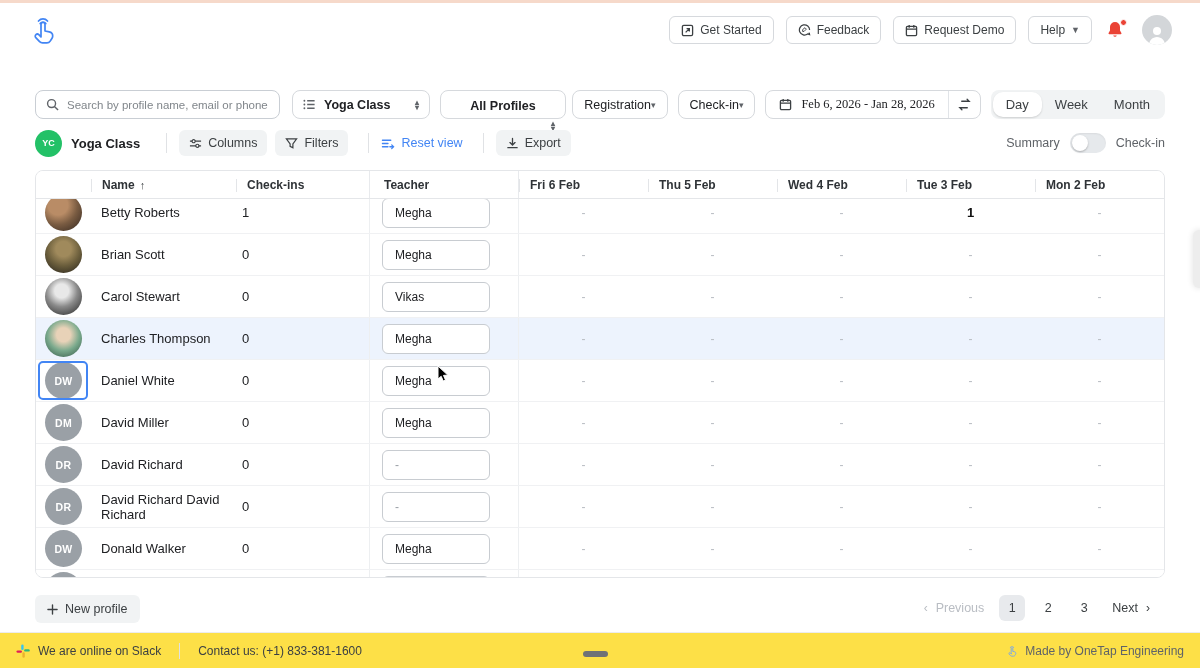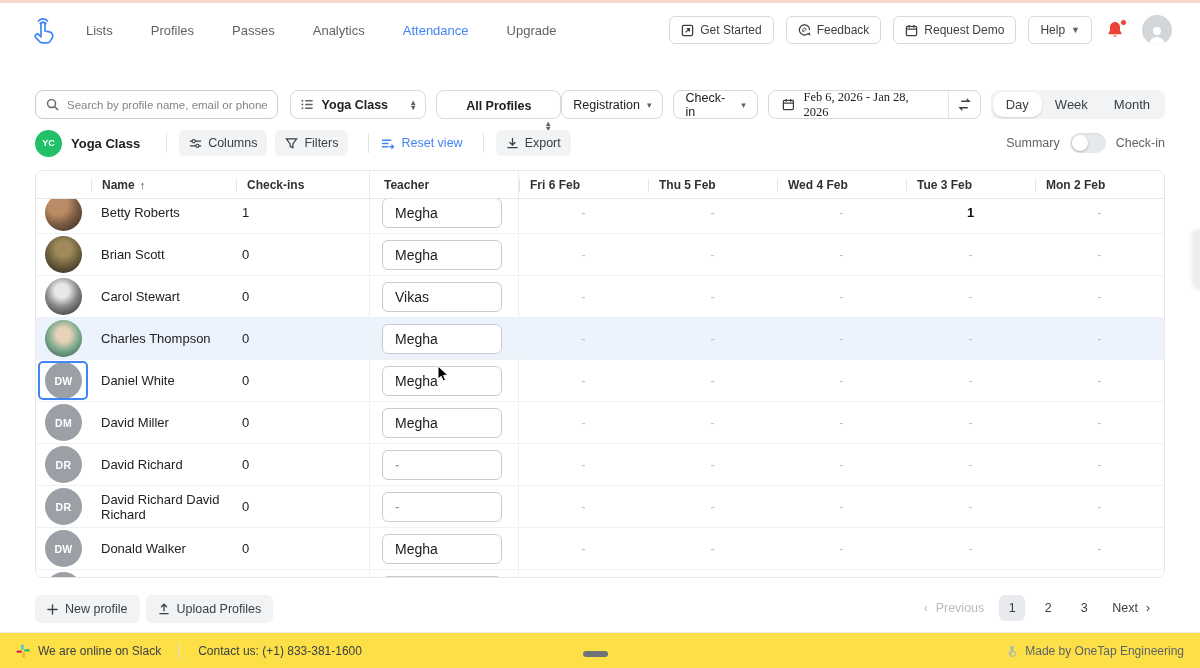--- a/index.html
+++ b/index.html
@@ -23,21 +23,21 @@
   .avatar-top { width:30px; height:30px; border-radius:50%; background:#d3d6d9; display:flex; align-items:flex-end; justify-content:center; overflow:hidden; margin-left:4px; }
 
   
   .filter-row { position:absolute; top:90px; left:35px; width:1130px; height:29px; display:flex; align-items:center; }
   .search-box { width:245px; height:29px; border:1px solid #c9ced4; border-radius:8px; display:flex; align-items:center; padding:0 10px; gap:8px; background:#fff; }
   .search-box input { border:none; outline:none; flex:1; font-size:11.5px; font-family:inherit; color:#202124; background:transparent; }
   .search-box input::placeholder { color:#80868b; }
   .select-pill { height:29px; border:1px solid #d6d9dd; border-radius:8px; display:flex; align-items:center; gap:8px; padding:0 10px; font-size:12.5px; font-weight:bold; color:#202124; background:#fff; cursor:pointer; }
   .updown { display:flex; flex-direction:column; line-height:5px; font-size:8px; color:#5f6368; margin-left:4px; }
   .filter-spacer { flex:1; }
-  .dd-sm { height:29px; border:1px solid #d6d9dd; border-radius:8px; display:flex; align-items:center; gap:7px; padding:0 11px; font-size:12.5px; color:#202124; background:#fff; cursor:pointer; }
+  .dd-sm { height:29px; border:1px solid #d6d9dd; border-radius:8px; display:flex; align-items:center; padding:0 11px; font-size:12.5px; color:#202124; background:#fff; cursor:pointer; }
   .date-ctl { height:29px; border:1px solid #d6d9dd; border-radius:8px; display:flex; align-items:center; background:#fff; margin-left:10px;font-family:Liberation Serif, serif; }
   .date-main { display:flex; align-items:center; gap:9px; padding:0 13px; font-size:12.5px; color:#202124; cursor:pointer; }
   .swap-btn { border-left:1px solid #e1e4e8; padding:0 9px; height:100%; display:flex; align-items:center; font-size:13px; color:#3c4043; cursor:pointer; }
   .segment { margin-left:10px; background:#f1f3f4; border-radius:8px; padding:2px; display:flex; height:29px; align-items:stretch; }
   .seg-item { padding:0 13px; display:flex; align-items:center; font-size:13px; color:#3c4043; border-radius:10px; cursor:pointer; }
   .seg-item.active { background:#fff; box-shadow:0 1px 2px rgba(0,0,0,.15); }
 
   
   .toolbar-row { position:absolute; top:128px; left:35px; width:1130px; height:30px; display:flex; align-items:center; }
   .chip-avatar { width:27px; height:27px; border-radius:50%; background:#23c167; color:#fff; font-size:9px; font-weight:bold; display:flex; align-items:center; justify-content:center; }
@@ -73,21 +73,21 @@
   .cell.c-day { text-align:center; color:#b9bdc3; font-size:12px; }
   .cell.c-day.strong { color:#111; font-weight:bold; font-size:13px; }
   .cell.c-avatar { display:flex; justify-content:center; align-self:stretch; align-items:center; position:relative; }
   .av { width:37px; height:37px; border-radius:50%; flex:none; }
   .av.initials { background:#9aa0a6; color:#fff; font-size:10.5px; font-weight:bold; display:flex; align-items:center; justify-content:center; letter-spacing:.3px; }
   .av.p1 { background:radial-gradient(circle at 35% 30%, #b98c66 0 28%, #7a5c42 55%, #2f241e 100%); }
   .av.p2 { background:radial-gradient(circle at 50% 35%, #a08a5c 0 25%, #6b5e3c 55%, #23201a 100%); }
   .av.p3 { background:radial-gradient(circle at 45% 35%, #e8e8e8 0 22%, #8a8a8a 50%, #1f1f1f 100%); }
   .av.p4 { background:radial-gradient(circle at 50% 40%, #e8d2b8 0 24%, #79a98c 55%, #2e4f40 100%); }
   .focus-ring { position:absolute; inset:1px 3px 1px 2px; border:2px solid #4285f4; border-radius:5px; background:transparent; }
-  .teacher-box { width:120px; height:30px; border:1px solid #c8ccd1; border-radius:6px; background:#fff; display:flex; align-items:center; padding:0 12px; font-size:14px; color:#202124; margin-left:12px; cursor:text; }
+  .teacher-box { width:108px; height:30px; border:1px solid #c8ccd1; border-radius:6px; background:#fff; display:flex; align-items:center; padding:0 12px; font-size:12px; color:#202124; margin-left:12px; cursor:text; }
   .teacher-box.muted { color:#9aa0a6; }
 
   
   .actions { position:absolute; top:595px; left:35px; display:flex; gap:6px; }
   .action-btn { display:flex; align-items:center; gap:7px; background:#f1f3f4; border:none; border-radius:6px; padding:7px 12px; font-size:12.5px; color:#3c4043; cursor:pointer; font-family:inherit; }
   .pagination { position:absolute; top:595px; right:42px; display:flex; align-items:center; gap:4px; font-size:12.5px; }
   .page-prev { color:#b9bdc3; display:flex; gap:8px; align-items:center; padding:6px 8px; cursor:default; }
   .page-next { color:#3c4043; display:flex; gap:8px; align-items:center; padding:6px 8px; cursor:pointer; }
   .page-num { min-width:26px; height:26px; display:flex; align-items:center; justify-content:center; border-radius:6px; color:#3c4043; cursor:pointer; margin:0 3px; }
   .page-num.active { background:#e8eaed; }
@@ -107,28 +107,20 @@
 
 <div class="page">
   <div class="topline"></div>
 
   <div class="navbar">
     <svg class="logo" viewBox="0 0 30 34" fill="none" stroke="#4285f4" stroke-width="1.7" stroke-linecap="round" stroke-linejoin="round">
       <path d="M10.5 8a6 6 0 0 1 9 0"></path>
       <path d="M12.2 10.5a3.6 3.6 0 0 1 5.6 0"></path>
       <path d="M13 20v-8.5a2 2 0 0 1 4 0V18l4.3.8c2 .4 3.4 2.1 3.4 4.1 0 .9-.3 1.8-.8 2.6l-1.7 2.6a4 4 0 0 1-3.3 1.8h-4.4a4 4 0 0 1-2.9-1.2l-3.8-4c-.8-.9-.8-2.2.1-3 .8-.8 2.1-.8 2.9 0l2.2 2.3z" fill="#fff"></path>
     </svg>
-    <div class="nav-items">
-      <div class="nav-item">Lists</div>
-      <div class="nav-item">Profiles</div>
-      <div class="nav-item">Passes</div>
-      <div class="nav-item">Analytics</div>
-      <div class="nav-item active">Attendance</div>
-      <div class="nav-item">Upgrade</div>
-    </div>
     <div class="nav-right">
       <button class="ghost-btn">
         <svg width="13" height="13" viewBox="0 0 14 14" fill="none" stroke="#3c4043" stroke-width="1.4">
             <rect x="1.5" y="1.5" width="11" height="11" rx="1.5"></rect>
             <path d="M5 9l4-4M6 5h3v3"></path>
           </svg>
         <span>Get Started</span>
       </button>
       <button class="ghost-btn">
         <svg width="13" height="13" viewBox="0 0 14 14" fill="none" stroke="#3c4043" stroke-width="1.3">
@@ -446,26 +438,20 @@
     </div>
   </div>
 
   <div class="actions">
     <button class="action-btn">
       <svg width="11" height="11" viewBox="0 0 12 12" fill="none" stroke="#3c4043" stroke-width="1.5" stroke-linecap="round">
           <path d="M6 1v10M1 6h10"></path>
         </svg>
       <span>New profile</span>
     </button>
-    <button class="action-btn">
-      <svg width="12" height="12" viewBox="0 0 13 13" fill="none" stroke="#3c4043" stroke-width="1.4" stroke-linecap="round">
-          <path d="M6.5 8.5v-7M3.8 4L6.5 1.3 9.2 4M2 11.5h9"></path>
-        </svg>
-      <span>Upload Profiles</span>
-    </button>
   </div>
 
   <div class="pagination">
     <div class="page-prev">
       <span class="chev">‹</span>
       <span>Previous</span>
     </div>
     <div class="page-num active">1</div>
     <div class="page-num">2</div>
     <div class="page-num">3</div>

